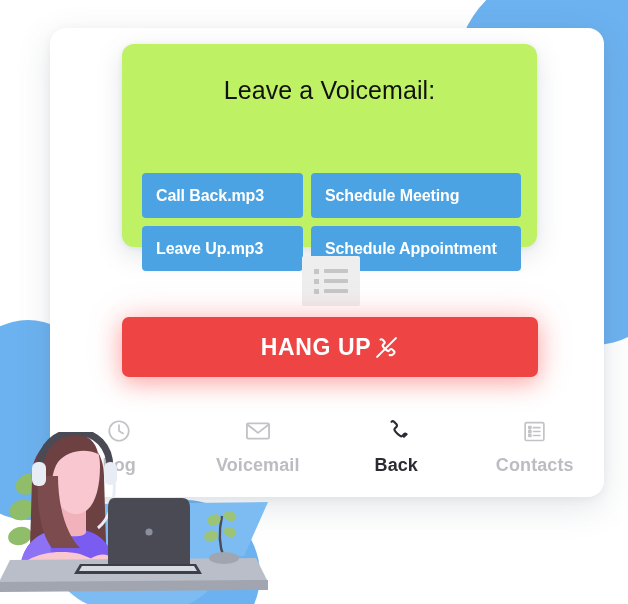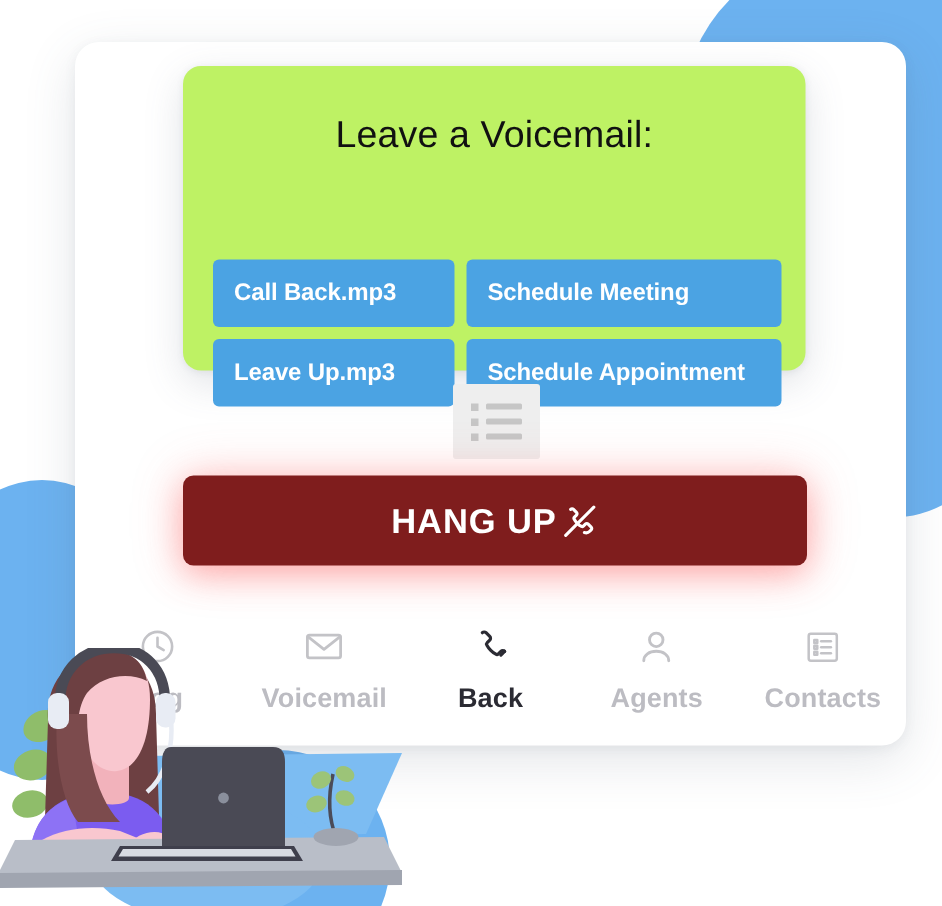--- a/index.html
+++ b/index.html
@@ -156,21 +156,21 @@
     border-radius: 1px;
   }
 
   
   #hangup-button {
     position: absolute;
     left: 122px;
     top: 317px;
     width: 416px;
     height: 60px;
-    background: #7f1d1d;
+    background: #ef4444;
     border: none;
     border-radius: 7px;
     color: #ffffff;
     font-size: 23px;
     font-weight: bold;
     font-family: "Liberation Sans", sans-serif;
     letter-spacing: 0.6px;
     cursor: pointer;
     box-shadow: 0 6px 22px rgba(252, 100, 100, 0.45),
                 0 0 34px rgba(252, 100, 100, 0.25);
@@ -305,29 +305,20 @@
     <div class="nav-item active">
       <span class="nav-icon">
         <svg width="27" height="27" viewBox="0 0 24 24" fill="none" stroke="#2b2b33" stroke-width="1.9" stroke-linecap="round" stroke-linejoin="round">
           <path d="M7.6 3.4c.6-.6 1.6-.6 2.2 0l2.2 2.2c.6.6.6 1.6 0 2.2l-1.5 1.5c-.4.4-.5 1-.2 1.5.6 1.1 1.4 2.1 2.3 3s1.9 1.7 3 2.3c.5.3 1.1.2 1.5-.2l1.5-1.5c.6-.6 1.6-.6 2.2 0"></path>
           <path d="M20.8 14.4l-2.2 2.2"></path>
         </svg>
       </span>
       <span class="nav-label">Back</span>
     </div>
 
-    <div class="nav-item">
-      <span class="nav-icon">
-        <svg width="27" height="27" viewBox="0 0 24 24" fill="none" stroke="#c3c3c7" stroke-width="1.7" stroke-linecap="round" stroke-linejoin="round">
-          <circle cx="12" cy="7.6" r="4"></circle>
-          <path d="M4.6 20c0-3.4 3.3-5.6 7.4-5.6s7.4 2.2 7.4 5.6"></path>
-        </svg>
-      </span>
-      <span class="nav-label">Agents</span>
-    </div>
 
     <div class="nav-item">
       <span class="nav-icon">
         <svg width="25" height="25" viewBox="0 0 24 24" fill="none" stroke="#c3c3c7" stroke-width="1.6" stroke-linecap="round" stroke-linejoin="round">
           <rect x="3" y="3.4" width="18" height="17.2" rx="1.4"></rect>
           <line x1="11" y1="8.2" x2="17.2" y2="8.2"></line>
           <line x1="11" y1="12" x2="17.2" y2="12"></line>
           <line x1="11" y1="15.8" x2="17.2" y2="15.8"></line>
           <rect x="6.6" y="7.3" width="1.9" height="1.9"></rect>
           <rect x="6.6" y="11.1" width="1.9" height="1.9"></rect>

